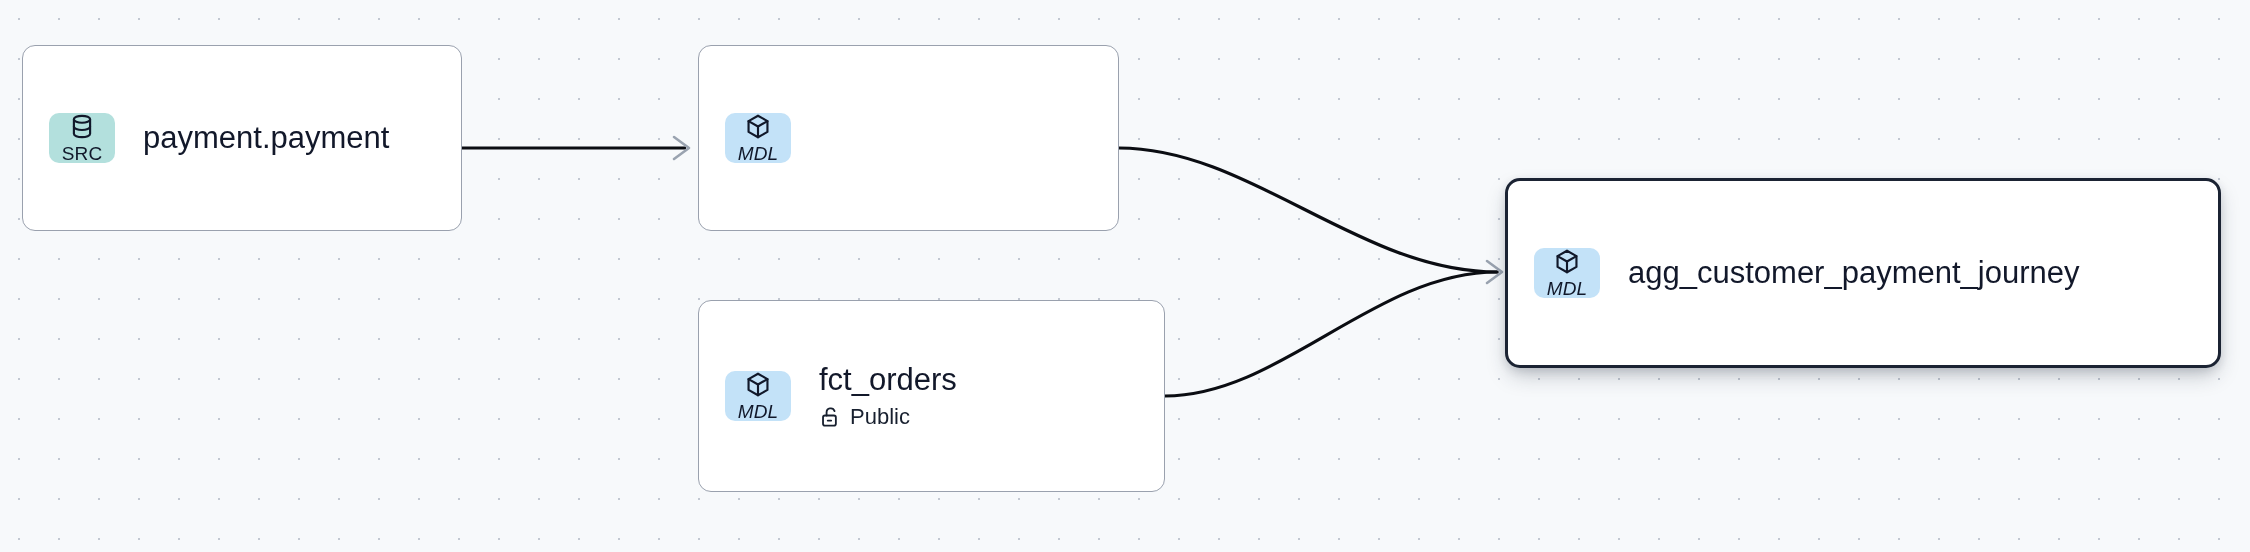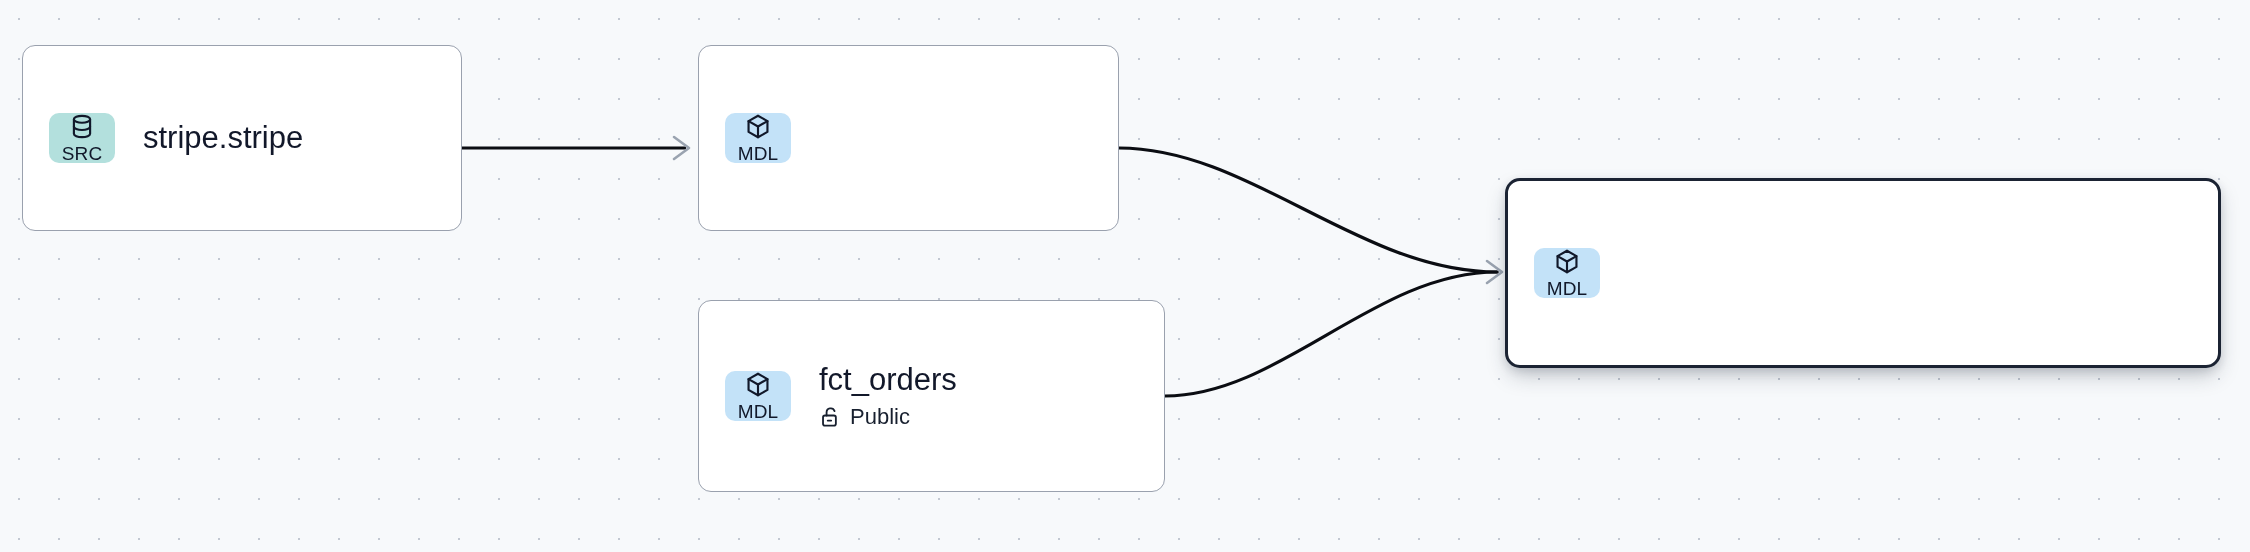--- a/index.html
+++ b/index.html
@@ -62,21 +62,21 @@
     width: 66px;
     height: 50px;
     border-radius: 10px;
     display: flex;
     flex-direction: column;
     align-items: center;
     justify-content: space-between;
     gap: 1px;
   }
   .badge.src { background: #b3e0dd; }
-  .badge.mdl { background: #c3e2f8; }
+  .badge.mdl { background: #c3e2f8; font-style: italic; }
   .badge svg { display: block; }
   .badge-text {
     font-size: 19px;
     line-height: 1;
     letter-spacing: 0.2px;
     color: #11182a;
     font-family: "Liberation Sans", sans-serif;
     margin-top: 3px;
   }
 
@@ -137,21 +137,21 @@
     <div class="badge src">
       <svg width="30" height="31" viewBox="0 0 24 24" fill="none" stroke="#11182a" stroke-width="1.9" stroke-linecap="round" stroke-linejoin="round">
         <ellipse cx="12" cy="5.6" rx="7.2" ry="3.1"></ellipse>
         <path d="M4.8 5.6v12.8c0 1.71 3.22 3.1 7.2 3.1s7.2-1.39 7.2-3.1V5.6"></path>
         <path d="M4.8 12c0 1.71 3.22 3.1 7.2 3.1s7.2-1.39 7.2-3.1"></path>
       </svg>
       <span class="badge-text">SRC</span>
     </div>
 
     <div class="node-body">
-      <span class="node-title">stripe.stripe</span>
+      <span class="node-title">payment.payment</span>
     </div>
   </div>
 
   <div class="node pad-left" style="left:698px; top:45px; width:421px; height:186px;">
 
     <div class="badge mdl">
       <svg width="30" height="31" viewBox="0 0 24 24" fill="none" stroke="#11182a" stroke-width="1.9" stroke-linecap="round" stroke-linejoin="round">
         <path d="M12 2.4 20.4 7.2v9.6L12 21.6 3.6 16.8V7.2z"></path>
         <path d="M3.6 7.2 12 12l8.4-4.8"></path>
         <path d="M12 12v9.6"></path>
@@ -190,15 +190,18 @@
 
     <div class="badge mdl">
       <svg width="30" height="31" viewBox="0 0 24 24" fill="none" stroke="#11182a" stroke-width="1.9" stroke-linecap="round" stroke-linejoin="round">
         <path d="M12 2.4 20.4 7.2v9.6L12 21.6 3.6 16.8V7.2z"></path>
         <path d="M3.6 7.2 12 12l8.4-4.8"></path>
         <path d="M12 12v9.6"></path>
       </svg>
       <span class="badge-text">MDL</span>
     </div>
 
+    <div class="node-body">
+      <span class="node-title">agg_customer_payment_journey</span>
+    </div>
   </div>
 
 </div>
 
 </body></html>

